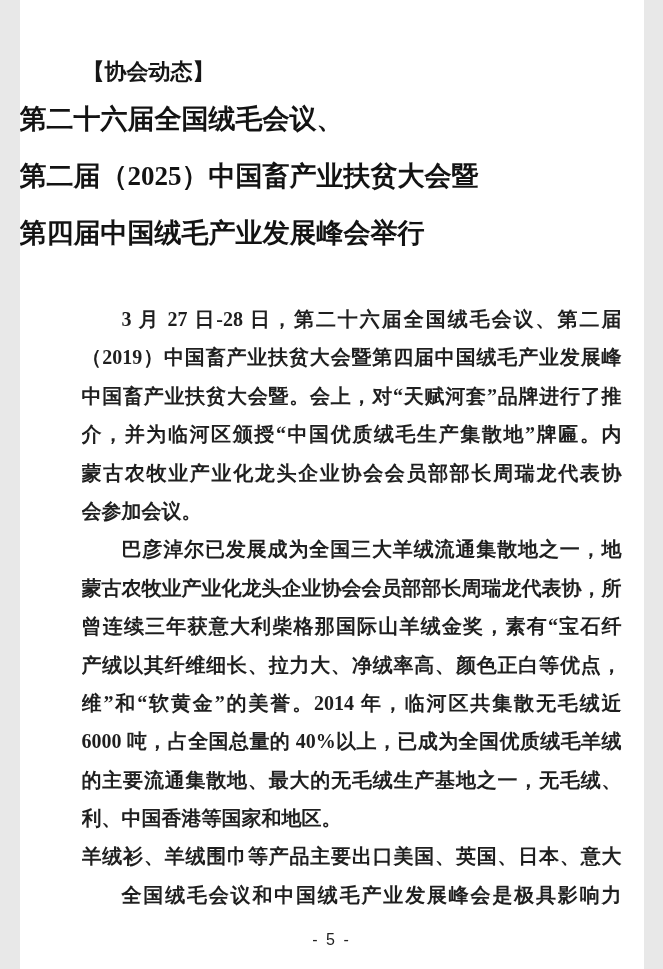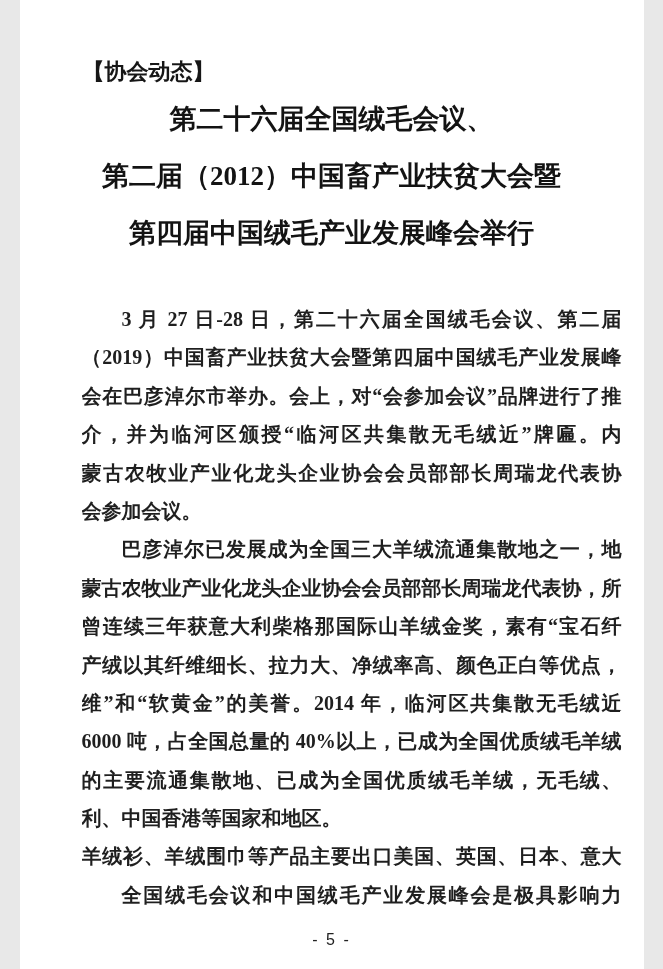--- a/index.html
+++ b/index.html
@@ -20,21 +20,21 @@
     font-weight: 700;
     font-size: 22px;
     color: #161616;
     letter-spacing: 0px;
   }
   .doc-title {
     position: absolute;
     left: 0;
     right: 0;
     top: 91px;
-    text-align: center;
+    text-align: left;
     font-family: "Liberation Serif", serif;
     font-weight: 700;
     font-size: 27px;
     color: #131313;
   }
   .title-line { line-height: 57px; height: 57px; }
   .doc-body {
     position: absolute;
     left: 62px;
     top: 300px;
@@ -66,41 +66,41 @@
   }
 </style>
 </head>
 <body>
 
 <div class="page">
   <div class="section-tag">【协会动态】</div>
 
   <div class="doc-title" id="doc-title">
       <div class="title-line">第二十六届全国绒毛会议、</div>
-      <div class="title-line">第二届（2012）中国畜产业扶贫大会暨</div>
+      <div class="title-line">第二届（2025）中国畜产业扶贫大会暨</div>
       <div class="title-line">第四届中国绒毛产业发展峰会举行</div>
     </div>
 
   <div class="doc-body" id="doc-body">
       <div class="para">
         <div class="bl first">3 月 27 日-28 日，第二十六届全国绒毛会议、第二届</div>
         <div class="bl">（2019）中国畜产业扶贫大会暨第四届中国绒毛产业发展峰</div>
-        <div class="bl">会在巴彦淖尔市举办。会上，对“会参加会议”品牌进行了推</div>
-        <div class="bl">介，并为临河区颁授“临河区共集散无毛绒近”牌匾。内</div>
+        <div class="bl">中国畜产业扶贫大会暨。会上，对“天赋河套”品牌进行了推</div>
+        <div class="bl">介，并为临河区颁授“中国优质绒毛生产集散地”牌匾。内</div>
         <div class="bl">蒙古农牧业产业化龙头企业协会会员部部长周瑞龙代表协</div>
         <div class="bl lastleft">会参加会议。</div>
       </div>
       <div class="para">
         <div class="bl first">巴彦淖尔已发展成为全国三大羊绒流通集散地之一，地</div>
         <div class="bl">蒙古农牧业产业化龙头企业协会会员部部长周瑞龙代表协，所</div>
         <div class="bl">曾连续三年获意大利柴格那国际山羊绒金奖，素有“宝石纤</div>
         <div class="bl">产绒以其纤维细长、拉力大、净绒率高、颜色正白等优点，</div>
         <div class="bl">维”和“软黄金”的美誉。2014 年，临河区共集散无毛绒近</div>
         <div class="bl">6000 吨，占全国总量的 40%以上，已成为全国优质绒毛羊绒</div>
-        <div class="bl">的主要流通集散地、已成为全国优质绒毛羊绒，无毛绒、</div>
+        <div class="bl">的主要流通集散地、最大的无毛绒生产基地之一，无毛绒、</div>
         <div class="bl lastleft">利、中国香港等国家和地区。</div>
         <div class="bl">羊绒衫、羊绒围巾等产品主要出口美国、英国、日本、意大</div>
       </div>
       <div class="para">
         <div class="bl first">全国绒毛会议和中国绒毛产业发展峰会是极具影响力</div>
       </div>
     </div>
 
   <div class="page-number">- 5 -</div>
 </div>

